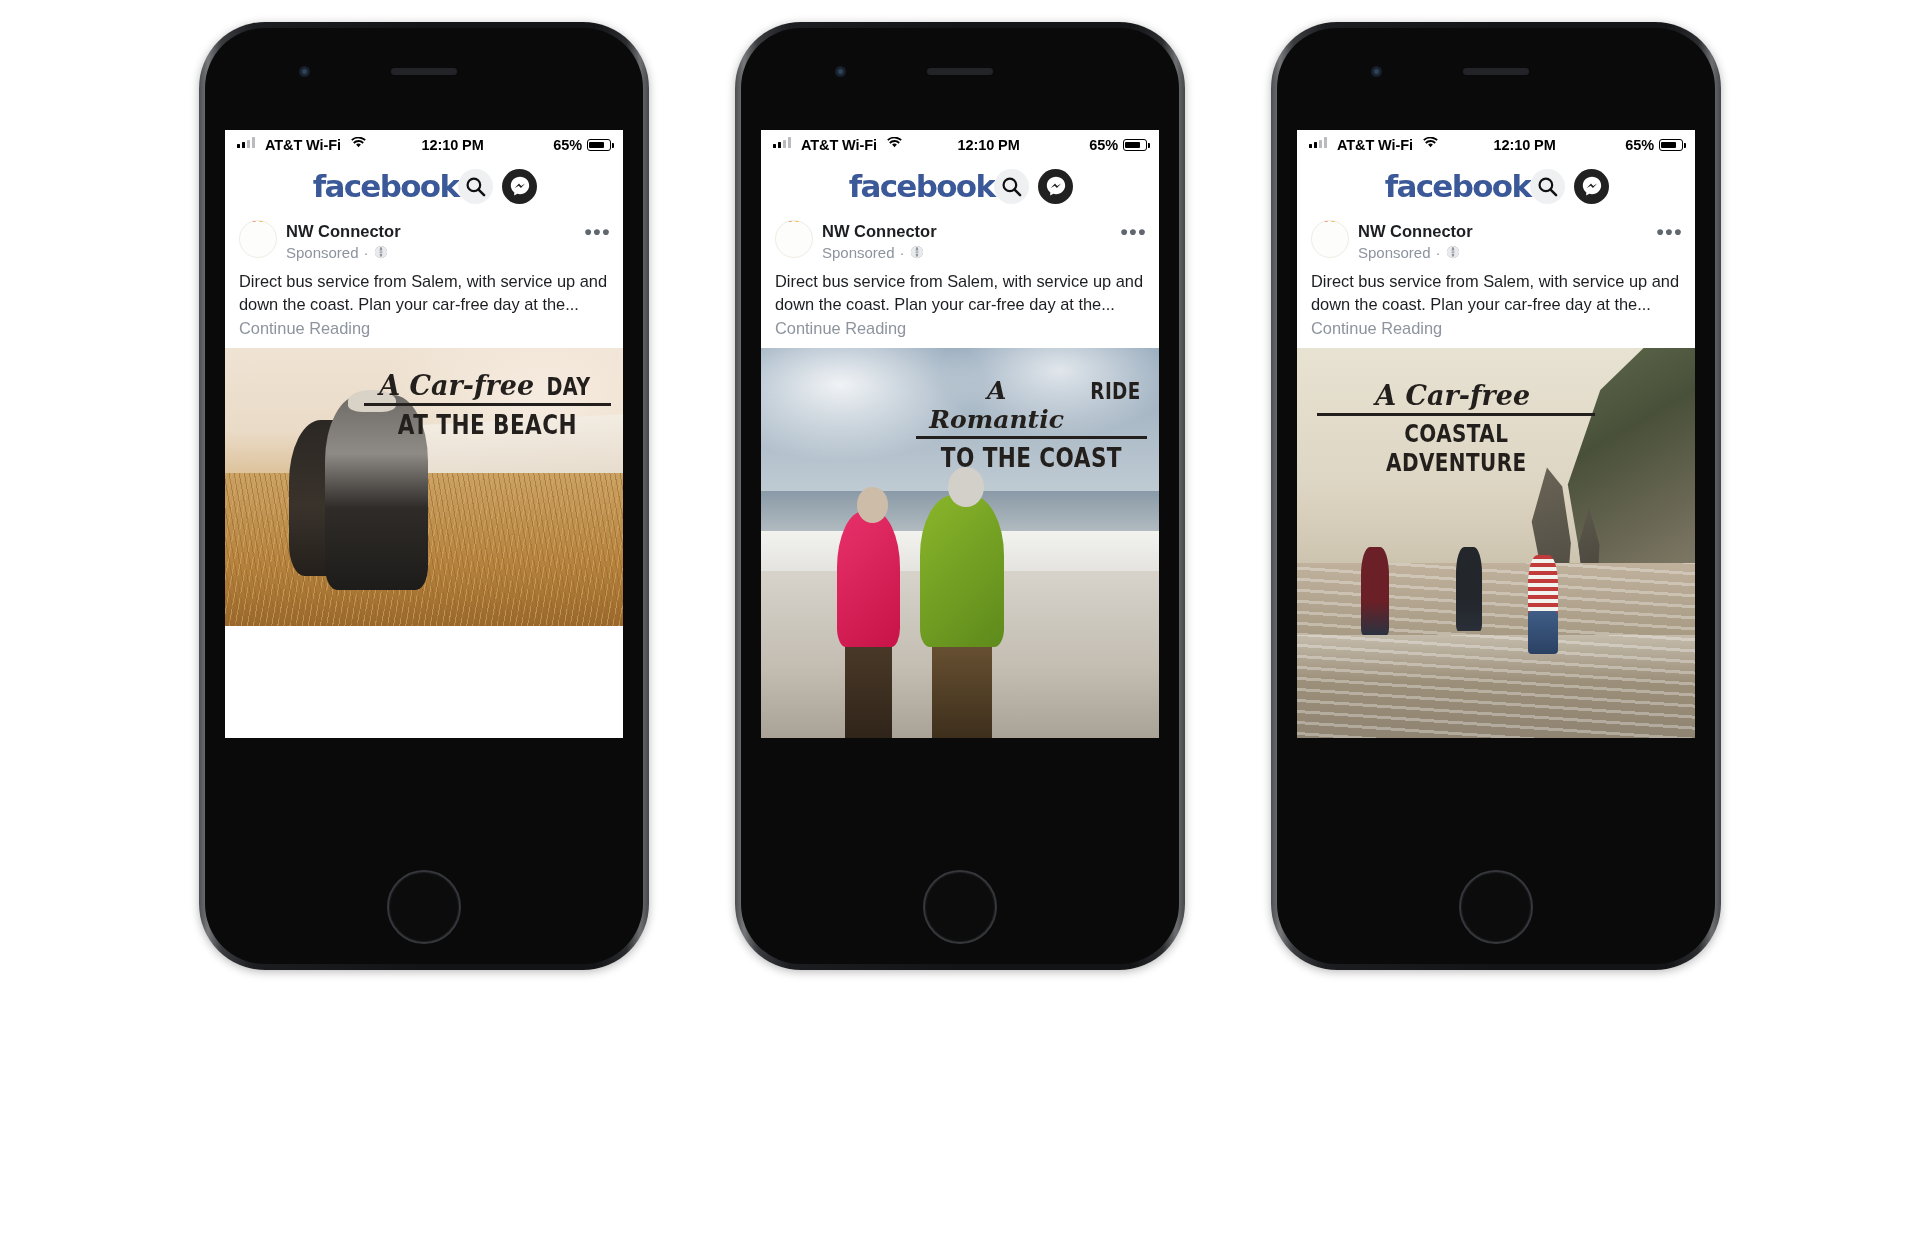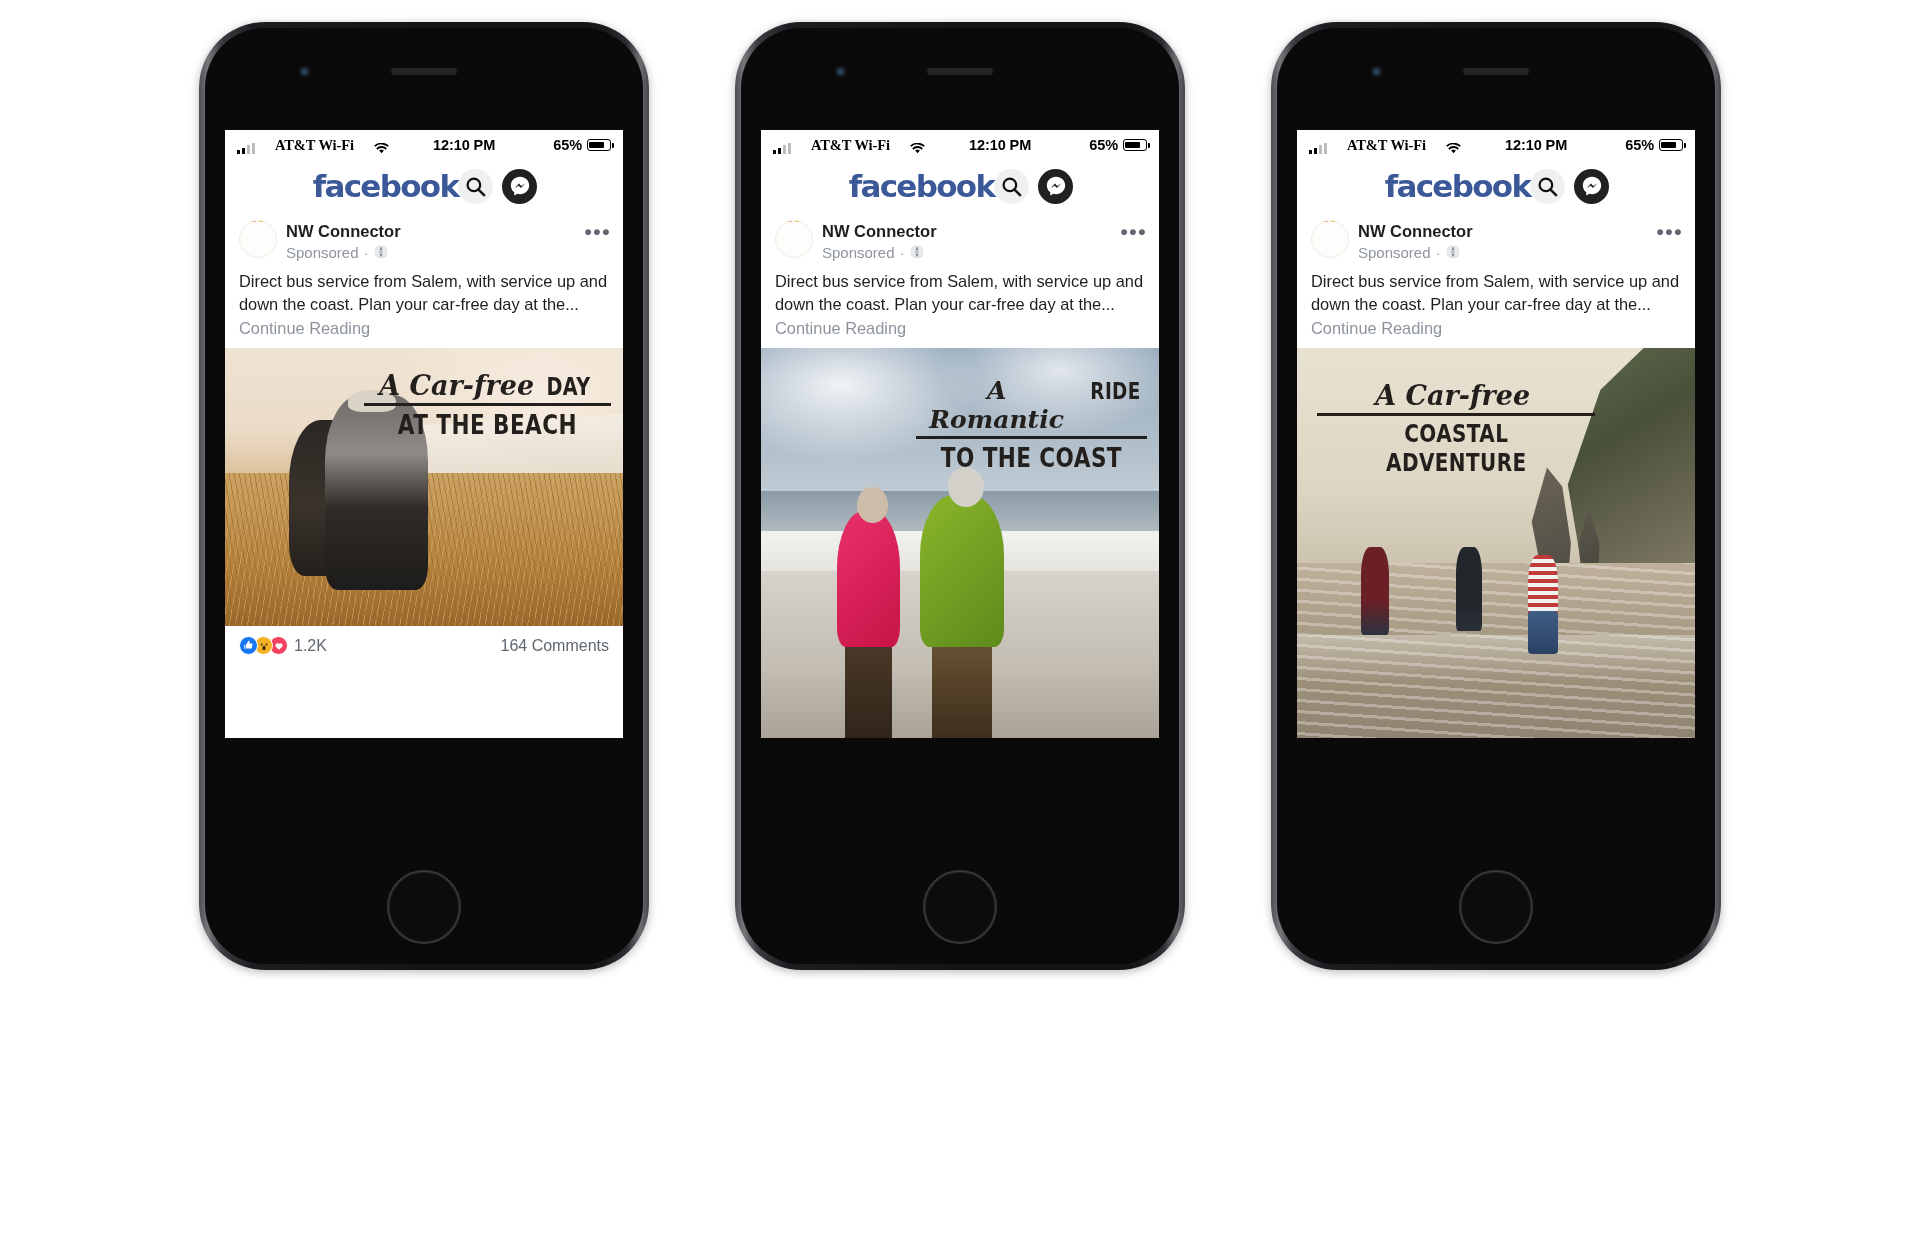--- a/index.html
+++ b/index.html
@@ -85,21 +85,21 @@
     height: 30px;
     display: flex;
     align-items: center;
     padding: 0 12px;
     font-size: 14.5px;
     font-weight: bold;
     color: #000;
     background: #ffffff;
     letter-spacing: -0.1px;
   }
-  .sb-left { display:flex; align-items:flex-end; gap:20px; flex:0 0 auto;font-family:Liberation Serif, serif; }
+  .sb-left { display:flex; align-items:flex-start; gap:10px; flex:0 0 auto; }
   .sig { display:flex; align-items:flex-end; gap:2px; height:11px;}
   .sig i { display:block; width:3px; background:#000; border-radius:.5px;}
   .sig i:nth-child(1){height:4px;}
   .sig i:nth-child(2){height:6px;}
   .sig i:nth-child(3){height:8.5px;background:#b9bbbe;}
   .sig i:nth-child(4){height:11px;background:#b9bbbe;}
   .sb-center { flex:1; text-align:center; margin-left:-14px;}
   .sb-right { display:flex; align-items:center; gap:5px; flex:0 0 auto;}
   .batt { width:24px;height:11.5px;border:1.6px solid #000;border-radius:3px;position:relative;}
   .batt::after{content:"";position:absolute;right:-4px;top:3px;width:2px;height:5px;background:#000;border-radius:0 1px 1px 0;}
@@ -417,45 +417,20 @@
           <div style="display:flex;align-items:baseline;justify-content:center;gap:7px;">
             <span class="script" style="font-size:27px;">A Car-free</span>
             <span class="slab" style="font-size:24px;">DAY</span>
           </div>
           <div class="rule"></div>
           <div class="slab" style="font-size:27px;">AT THE BEACH</div>
         </div>
       </div>
 
 
-      <div class="reactbar">
-        <div class="rx-left">
-          <div class="rx-icons">
-            <span class="rx like">
-              <svg width="11" height="11" viewBox="0 0 12 12">
-                  <path d="M3.4 5.1 5.9 1.2c.6-.6 1.5-.1 1.4.7l-.3 2h2.4c.6 0 1 .5.9 1.1l-.7 3.6c-.1.5-.5.8-1 .8H3.4Zm-.8 0H1.4v4.4h1.2Z" fill="#fff"></path>
-                </svg>
-            </span>
-            <span class="rx wow">
-              <svg width="12" height="12" viewBox="0 0 12 12">
-                  <ellipse cx="6" cy="8" rx="1.6" ry="2.2" fill="#3a2a06"></ellipse>
-                  <circle cx="3.6" cy="4.6" r="1" fill="#3a2a06"></circle>
-                  <circle cx="8.4" cy="4.6" r="1" fill="#3a2a06"></circle>
-                </svg>
-            </span>
-            <span class="rx love">
-              <svg width="10" height="10" viewBox="0 0 12 12">
-                  <path d="M6 10.4 1.9 6.5a2.6 2.6 0 0 1 4.1-3.1 2.6 2.6 0 0 1 4.1 3.1Z" fill="#fff"></path>
-                </svg>
-            </span>
-          </div>
-          <span class="rx-count">1.2K</span>
-        </div>
-        <div class="rx-comments">164 Comments</div>
-      </div>
 
     </div>
     <div class="home-button"></div>
   </div>
 
   <div class="phone">
     <div class="phone-inner"></div>
     <div class="phone-cam"></div>
     <div class="phone-speaker"></div>
 

